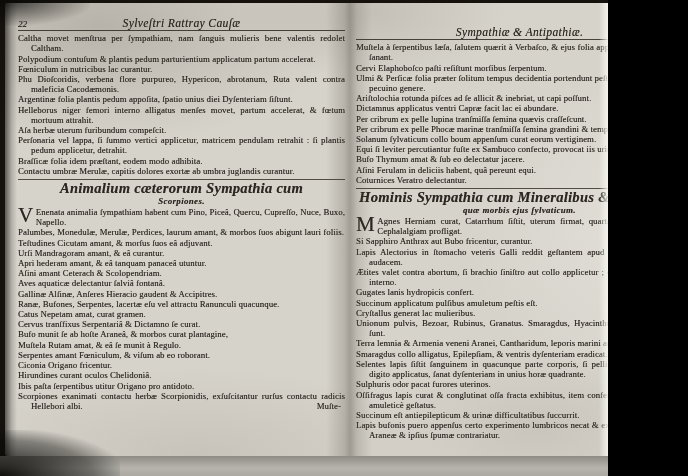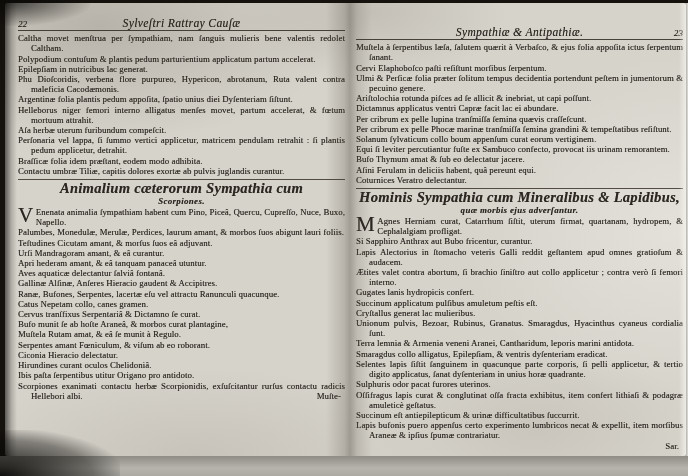--- a/index.html
+++ b/index.html
@@ -1,19 +1,19 @@
 <!DOCTYPE html>
 <html><head>
 <meta charset="utf-8">
 <style>
   :root{ --paper:#d6d3cb; --ink:#2b2620; --photo_bg:#15120e; }
   html,body{ margin:0; padding:0; }
   body{ background:#000; }
   .stage{
-    position:relative; width:688px; height:476px; overflow:hidden;
+    position:relative; width:608px; height:476px; overflow:hidden;
     background:var(--photo_bg);
     font-family:"Liberation Serif","DejaVu Serif",serif;
     color:var(--ink);
   }
   .spread{
     position:absolute; left:5px; top:3px; width:681px; height:453px; overflow:hidden;
     background-color:var(--paper);
     background-image:
       radial-gradient(ellipse 55% 40% at 14% 5%, rgba(95,87,74,.26), transparent 65%),
       radial-gradient(ellipse 28% 22% at 54% 2%, rgba(100,92,80,.16), transparent 70%),
@@ -88,74 +88,75 @@
         <span class="running-header">Sylveſtri Rattray Cauſæ</span>
         <span class="pagenum"></span>
       </header>
 
       <div class="entries">
 
           <p class="entry">Caltha movet menſtrua per ſympathiam, nam ſanguis mulieris bene valentis redolet Caltham.</p>
 
           <p class="entry">Polypodium contuſum &amp; plantis pedum parturientium applicatum partum accelerat.</p>
 
-          <p class="entry">Epilepſiam in nutricibus lac generat.</p>
+          <p class="entry">Fœniculum in nutricibus lac curantur.</p>
 
           <p class="entry">Phu Dioſcoridis, verbena flore purpureo, Hypericon, abrotanum, Ruta valent contra maleficia Cacodæmonis.</p>
 
           <p class="entry">Argentinæ folia plantis pedum appoſita, ſpatio unius diei Dyſenteriam ſiſtunt.</p>
 
           <p class="entry">Helleborus niger femori interno alligatus menſes movet, partum accelerat, &amp; fœtum mortuum attrahit.</p>
 
           <p class="entry">Aſa herbæ uterum furibundum compeſcit.</p>
 
           <p class="entry">Perſonaria vel lappa, ſi ſummo vertici applicetur, matricem pendulam retrahit : ſi plantis pedum applicetur, detrahit.</p>
 
           <p class="entry">Braſſicæ folia idem præſtant, eodem modo adhibita.</p>
 
-          <p class="entry">Contactu umbræ Tiliæ, capitis dolores exortæ ab pulvis juglandis curantur.</p>
+          <p class="entry">Contactu umbræ Merulæ, capitis dolores exortæ ab umbra juglandis curantur.</p>
         </div>
 
       <div class="section-rule"></div>
       <h2 class="section-title">Animalium cæterorum Sympathia cum</h2>
       <div class="section-sub">Scorpiones.</div>
 
       <p class="entry dropcap-para">
         <span class="dropcap">V</span><span>Enenata animalia ſympathiam habent cum Pino, Piceâ, Quercu, Cupreſſo, Nuce, Buxo, Napello.</span>
       </p>
 
       <div class="entries">
 
           <p class="entry">Palumbes, Monedulæ, Merulæ, Perdices, laurum amant, &amp; morbos ſuos abigunt lauri foliis.</p>
 
           <p class="entry">Teſtudines Cicutam amant, &amp; morſus ſuos eâ adjuvant.</p>
 
           <p class="entry">Urſi Mandragoram amant, &amp; eâ curantur.</p>
 
           <p class="entry">Apri hederam amant, &amp; eâ tanquam panaceâ utuntur.</p>
 
+          <p class="entry">Aſini amant Ceterach &amp; Scolopendriam.</p>
 
           <p class="entry">Aves aquaticæ delectantur ſalviâ fontanâ.</p>
 
           <p class="entry">Gallinæ Alſinæ, Anſeres Hieracio gaudent &amp; Accipitres.</p>
 
           <p class="entry">Ranæ, Bufones, Serpentes, lacertæ eſu vel attractu Ranunculi quacunque.</p>
 
-          <p class="entry">Catus Nepetam collo, canes gramen.</p>
+          <p class="entry">Catus Nepetam amat, curat gramen.</p>
 
           <p class="entry">Cervus tranſfixus Serpentariâ &amp; Dictamno ſe curat.</p>
 
           <p class="entry">Bufo munit ſe ab hoſte Araneâ, &amp; morbos curat plantagine,</p>
 
           <p class="entry">Muſtela Rutam amat, &amp; eâ ſe munit à Regulo.</p>
 
           <p class="entry">Serpentes amant Fœniculum, &amp; viſum ab eo roborant.</p>
 
 
-          <p class="entry">Ciconia Hieracio delectatur.</p>
+          <p class="entry">Ciconia Origano fricentur.</p>
 
 
           <p class="entry">Hirundines curant oculos Chelidoniâ.</p>
 
           <p class="entry">Ibis paſta ſerpentibus utitur Origano pro antidoto.</p>
 
           <p class="entry">Scorpiones exanimati contactu herbæ Scorpionidis, exſuſcitantur rurſus contactu radicis Hellebori albi.</p>
         </div>
 
       <div class="catchword overlap">Muſte-</div>
@@ -190,21 +191,21 @@
 
           <p class="entry">Bufo Thymum amat &amp; ſub eo delectatur jacere.</p>
 
           <p class="entry">Aſini Ferulam in deliciis habent, quâ pereunt equi.</p>
 
           <p class="entry">Coturnices Veratro delectantur.</p>
         </div>
 
       <div class="section-rule"></div>
       <h2 class="section-title">Hominis Sympathia cum Mineralibus &amp; Lapidibus,</h2>
-      <div class="section-sub">quæ morbis ejus adverſantur.</div>
+      <div class="section-sub">quæ morbis ejus ſylvaticum.</div>
 
       <p class="entry dropcap-para">
         <span class="dropcap">M</span><span>Agnes Herniam curat, Catarrhum ſiſtit, uterum firmat, quartanam, hydropem, &amp; Cephalalgiam profligat.</span>
       </p>
 
       <div class="entries">
 
           <p class="entry">Si Sapphiro Anthrax aut Bubo fricentur, curantur.</p>
 
           <p class="entry">Lapis Alectorius in ſtomacho veteris Galli reddit geſtantem apud omnes gratioſum &amp; audacem.</p>

